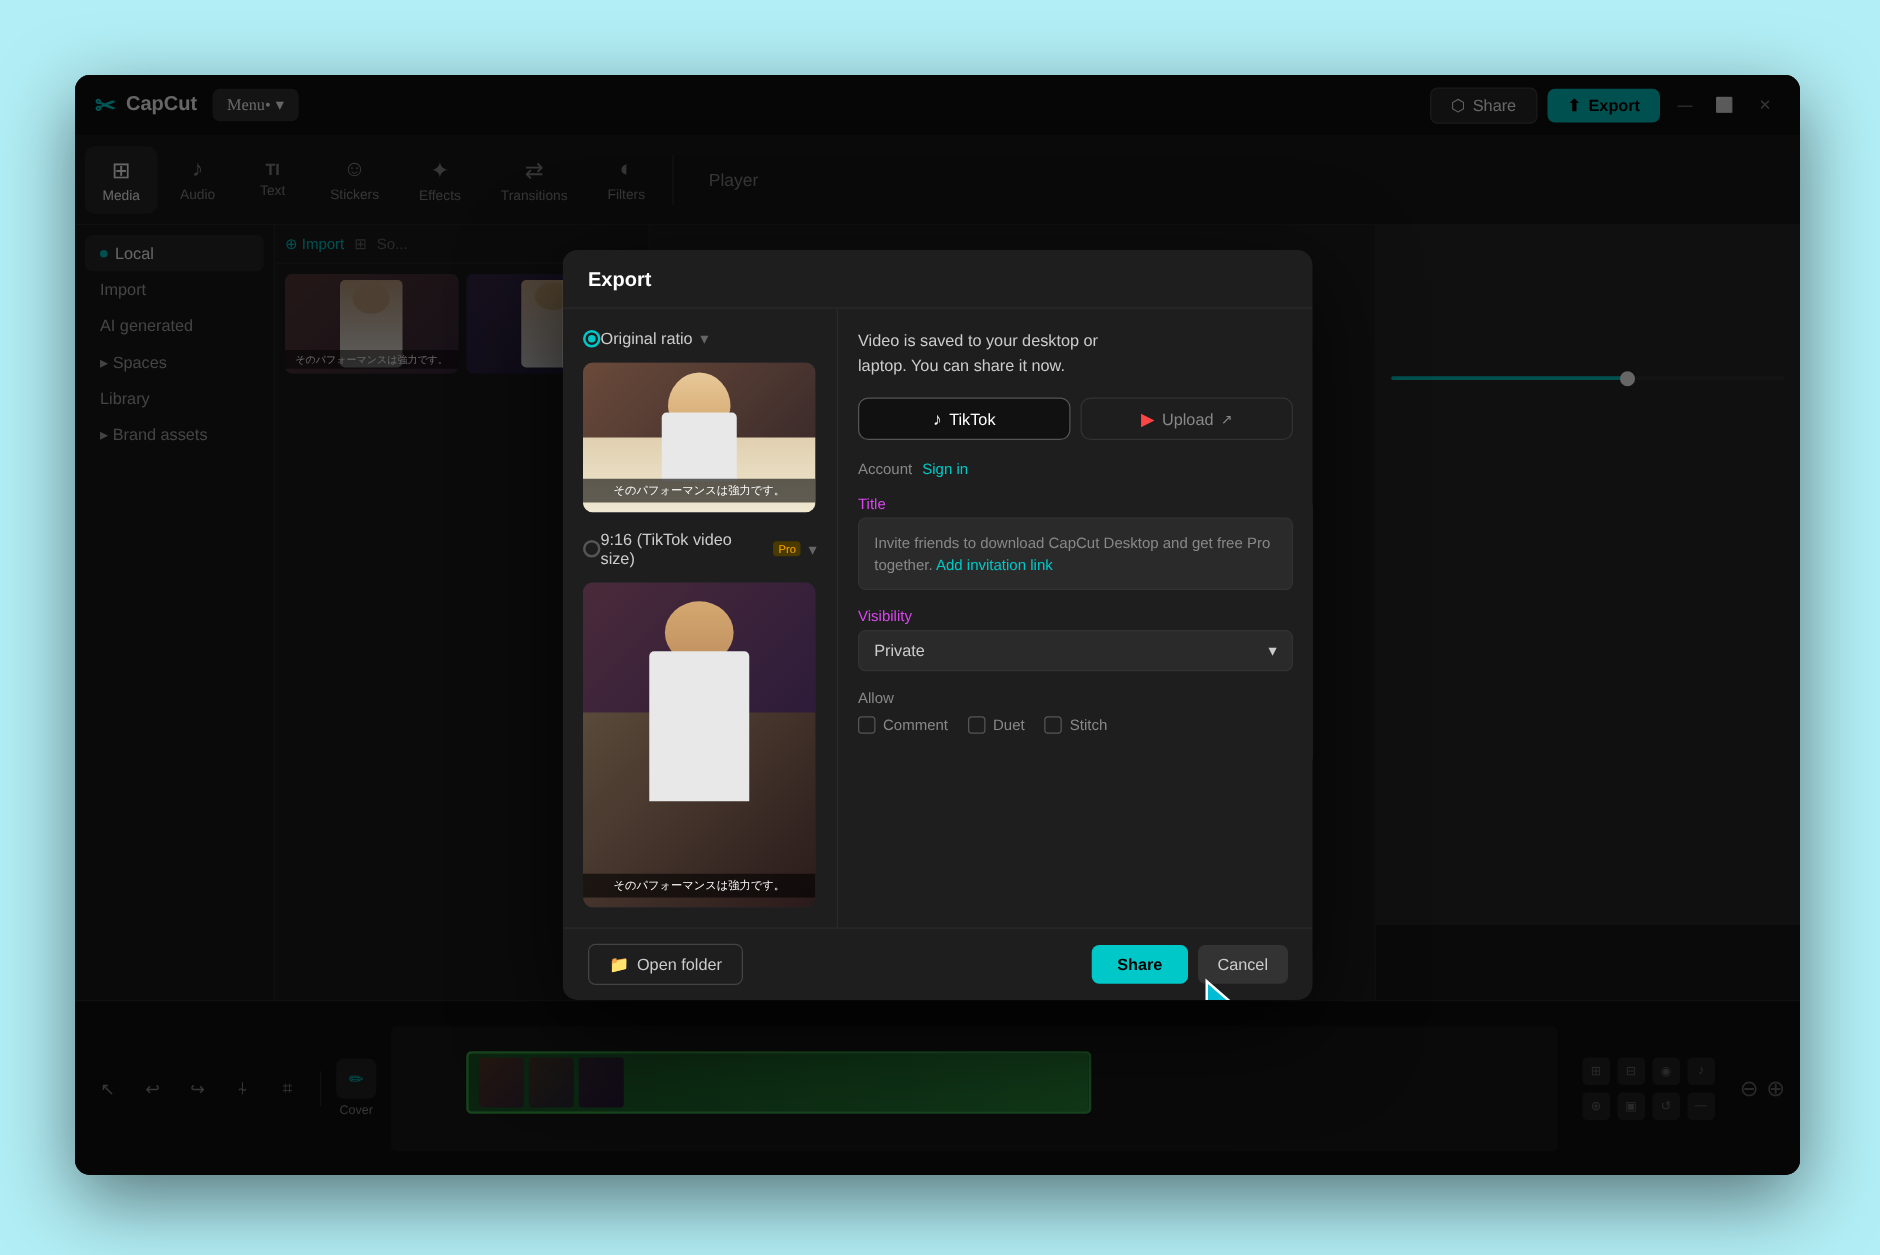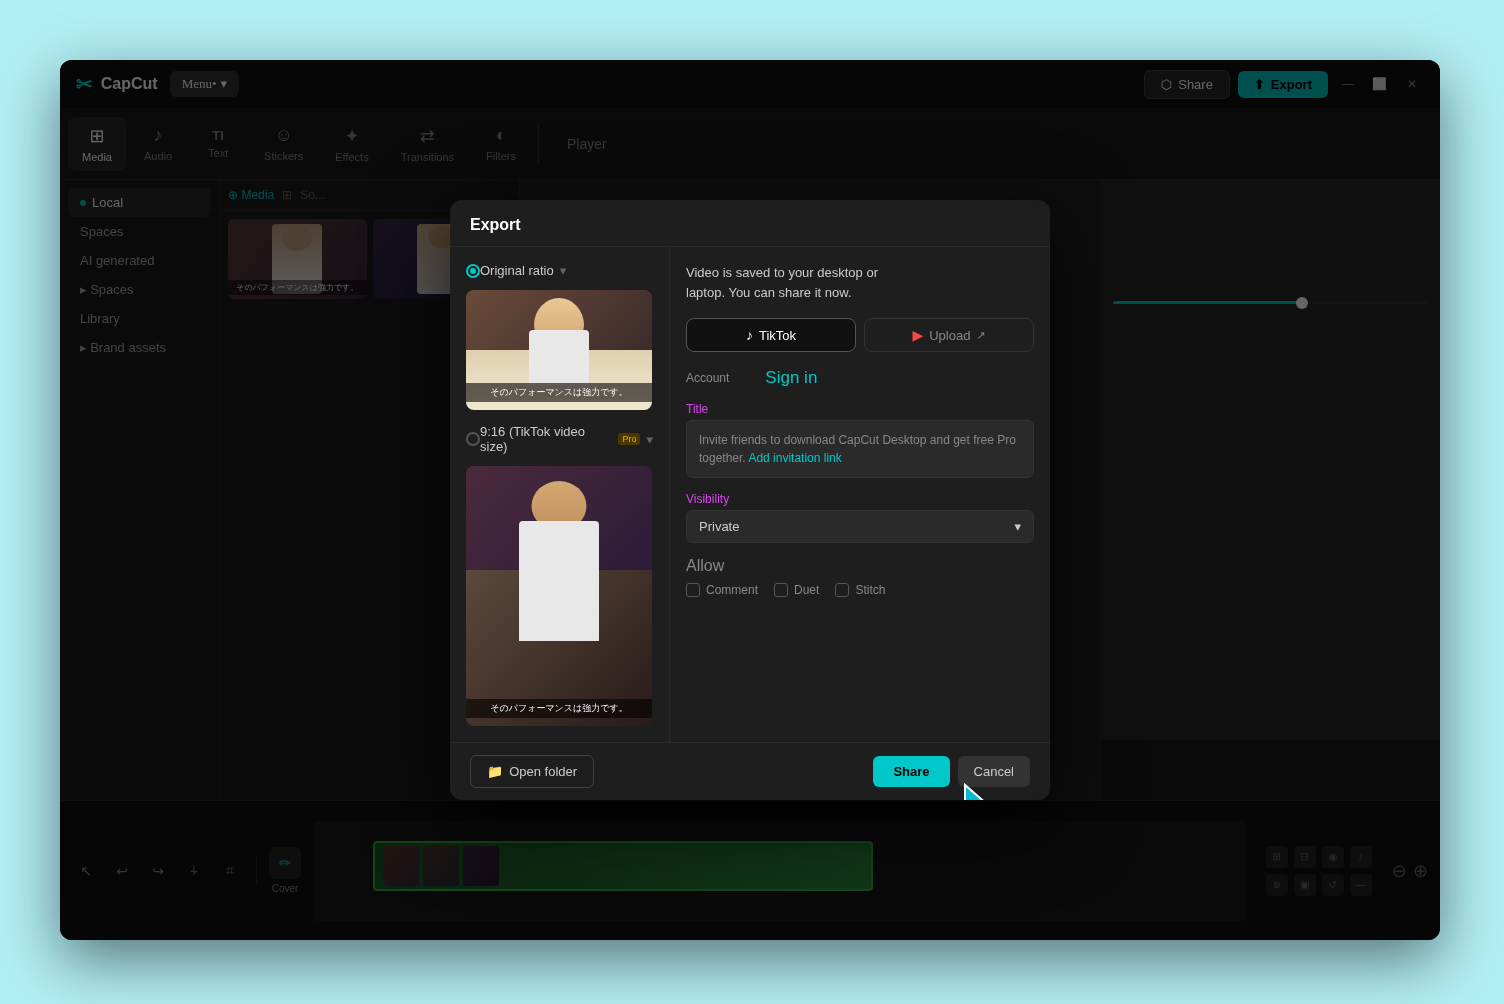--- a/index.html
+++ b/index.html
@@ -635,21 +635,21 @@
     .form-row {
       margin-bottom: 14px;
     }
     .account-section {
       display: flex;
       align-items: center;
       gap: 8px;
       margin-bottom: 14px;
     }
     .account-label { color: #888; font-size: 12px; }
-    .sign-in-link { color: #00c8c8; font-size: 17px; cursor: pointer; margin-left: 28px; }
+    .sign-in-link { color: #00c8c8; font-size: 12px; cursor: pointer; }
 
     .title-input-area {
       background: #2a2a2a;
       border: 1px solid #333;
       border-radius: 6px;
       padding: 10px 12px;
       color: #888;
       font-size: 12px;
       width: 100%;
       line-height: 1.5;
@@ -668,21 +668,21 @@
       font-size: 13px;
       width: 100%;
       display: flex;
       align-items: center;
       justify-content: space-between;
       cursor: pointer;
       gap: 48px;
     }
 
     .allow-section { margin-bottom: 14px; }
-    .allow-label { color: #888; font-size: 16px; margin-bottom: 8px; }
+    .allow-label { color: #888; font-size: 12px; margin-bottom: 8px; }
     .allow-options {
       display: flex;
       gap: 16px;
     }
     .allow-option {
       display: flex;
       align-items: center;
       gap: 6px;
       color: #888;
       font-size: 12px;
@@ -859,39 +859,39 @@
   </div>
 
   <div class="main-content">
 
     <div class="sidebar">
       <div class="sidebar-item active">
         <span style="width:6px;height:6px;border-radius:50%;background:#00c8c8;display:inline-block;"></span>
         <span>Local</span>
       </div>
       <div class="sidebar-item">
-        <span>Spaces</span>
+        <span>Import</span>
       </div>
       <div class="sidebar-item">
         <span>AI generated</span>
       </div>
       <div class="sidebar-item">
         <span>▸ Spaces</span>
       </div>
       <div class="sidebar-item">
         <span>Library</span>
       </div>
       <div class="sidebar-item">
         <span>▸ Brand assets</span>
       </div>
     </div>
 
     <div class="media-panel">
       <div class="media-panel-header">
-        <span style="color:#00c8c8;font-size:12px;">⊕ Media</span>
+        <span style="color:#00c8c8;font-size:12px;">⊕ Import</span>
         <span style="color:#666;font-size:12px;">⊞</span>
         <span style="color:#666;font-size:12px;">So...</span>
       </div>
       <div class="media-grid">
         <div class="media-thumb">
           <div class="thumb-inner" style="background:linear-gradient(135deg,#5a3a3a,#3a2a3a);">
             <div style="width:50px;height:70px;background:linear-gradient(180deg,#c0a080,#e8e8e8);border-radius:4px;position:relative;">
               <div style="width:30px;height:25px;background:#c0a080;border-radius:50%;position:absolute;top:2px;left:10px;"></div>
             </div>
           </div>

